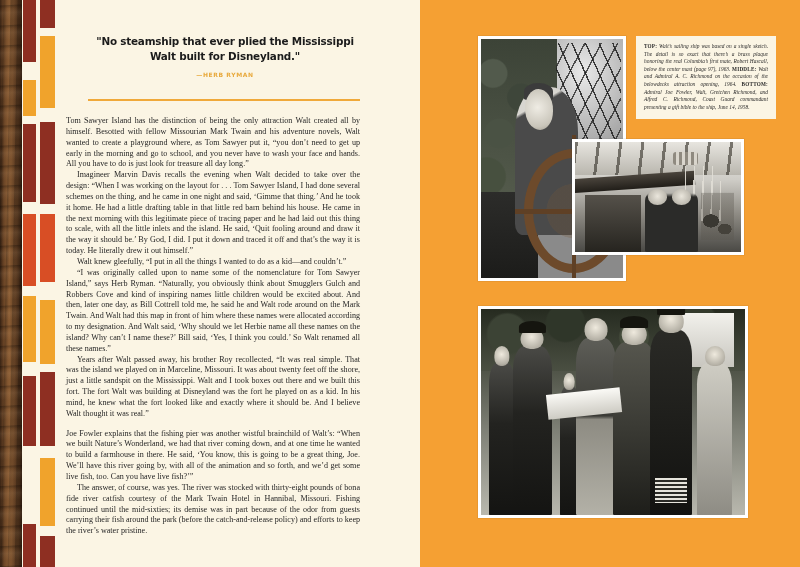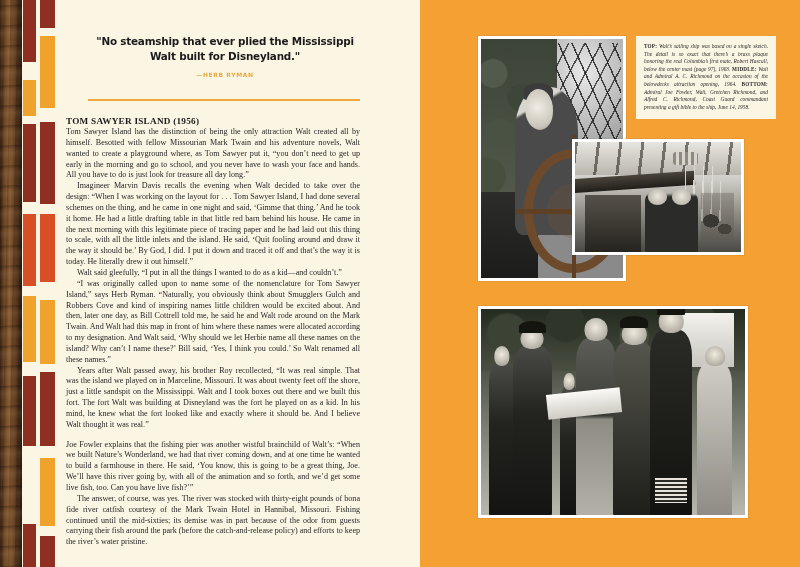--- a/index.html
+++ b/index.html
@@ -339,24 +339,23 @@
     </div>
 
     <div class="quote">
       <p>"No steamship that ever plied the Mississippi</p>
       <p>Walt built for Disneyland."</p>
       <div class="attrib">—HERB RYMAN</div>
     </div>
     <div class="rule"></div>
 
     <div class="col">
-      <h2 class="sec">TOM SAWYER ISLAND (1956)</h2>
       <p>Tom Sawyer Island has the distinction of being the only attraction Walt created all by himself. Besotted with fellow Missourian Mark Twain and his adventure novels, Walt wanted to create a playground where, as Tom Sawyer put it, “you don’t need to get up early in the morning and go to school, and you never have to wash your face and hands. All you have to do is just look for treasure all day long.”</p>
       <p class="ind">Imagineer Marvin Davis recalls the evening when Walt decided to take over the design: “When I was working on the layout for . . . Tom Sawyer Island, I had done several schemes on the thing, and he came in one night and said, ‘Gimme that thing.’ And he took it home. He had a little drafting table in that little red barn behind his house. He came in the next morning with this legitimate piece of tracing paper and he had laid out this thing to scale, with all the little inlets and the island. He said, ‘Quit fooling around and draw it the way it should be.’ By God, I did. I put it down and traced it off and that’s the way it is today. He literally drew it out himself.”</p>
-      <p class="ind">Walt said gleefully, “I put in all the things I wanted to do as a kid—and couldn’t.”</p>
+      <p class="ind">Walt knew gleefully, “I put in all the things I wanted to do as a kid—and couldn’t.”</p>
       <p class="ind">“I was originally called upon to name some of the nomenclature for Tom Sawyer Island,” says Herb Ryman. “Naturally, you obviously think about Smugglers Gulch and Robbers Cove and kind of inspiring names little children would be excited about. And then, later one day, as Bill Cottrell told me, he said he and Walt rode around on the Mark Twain. And Walt had this map in front of him where these names were allocated according to my designation. And Walt said, ‘Why should we let Herbie name all these names on the island? Why can’t I name these?’ Bill said, ‘Yes, I think you could.’ So Walt renamed all these names.”</p>
       <p class="ind">Years after Walt passed away, his brother Roy recollected, “It was real simple. That was the island we played on in Marceline, Missouri. It was about twenty feet off the shore, just a little sandspit on the Mississippi. Walt and I took boxes out there and we built this fort. The fort Walt was building at Disneyland was the fort he played on as a kid. In his mind, he knew what the fort looked like and exactly where it should be. And I believe Walt thought it was real.”</p>
 
       <div class="gap"></div>
 
       <p>Joe Fowler explains that the fishing pier was another wistful brainchild of Walt’s: “When we built Nature’s Wonderland, we had that river coming down, and at one time he wanted to build a farmhouse in there. He said, ‘You know, this is going to be a great thing, Joe. We’ll have this river going by, with all of the animation and so forth, and we’d get some live fish, too. Can you have live fish?’”</p>
       <p class="ind">The answer, of course, was yes. The river was stocked with thirty-eight pounds of bona fide river catfish courtesy of the Mark Twain Hotel in Hannibal, Missouri. Fishing continued until the mid-sixties; its demise was in part because of the odor from guests carrying their fish around the park (before the catch-and-release policy) and efforts to keep the river’s water pristine.</p>
     </div>
 
   </div>

